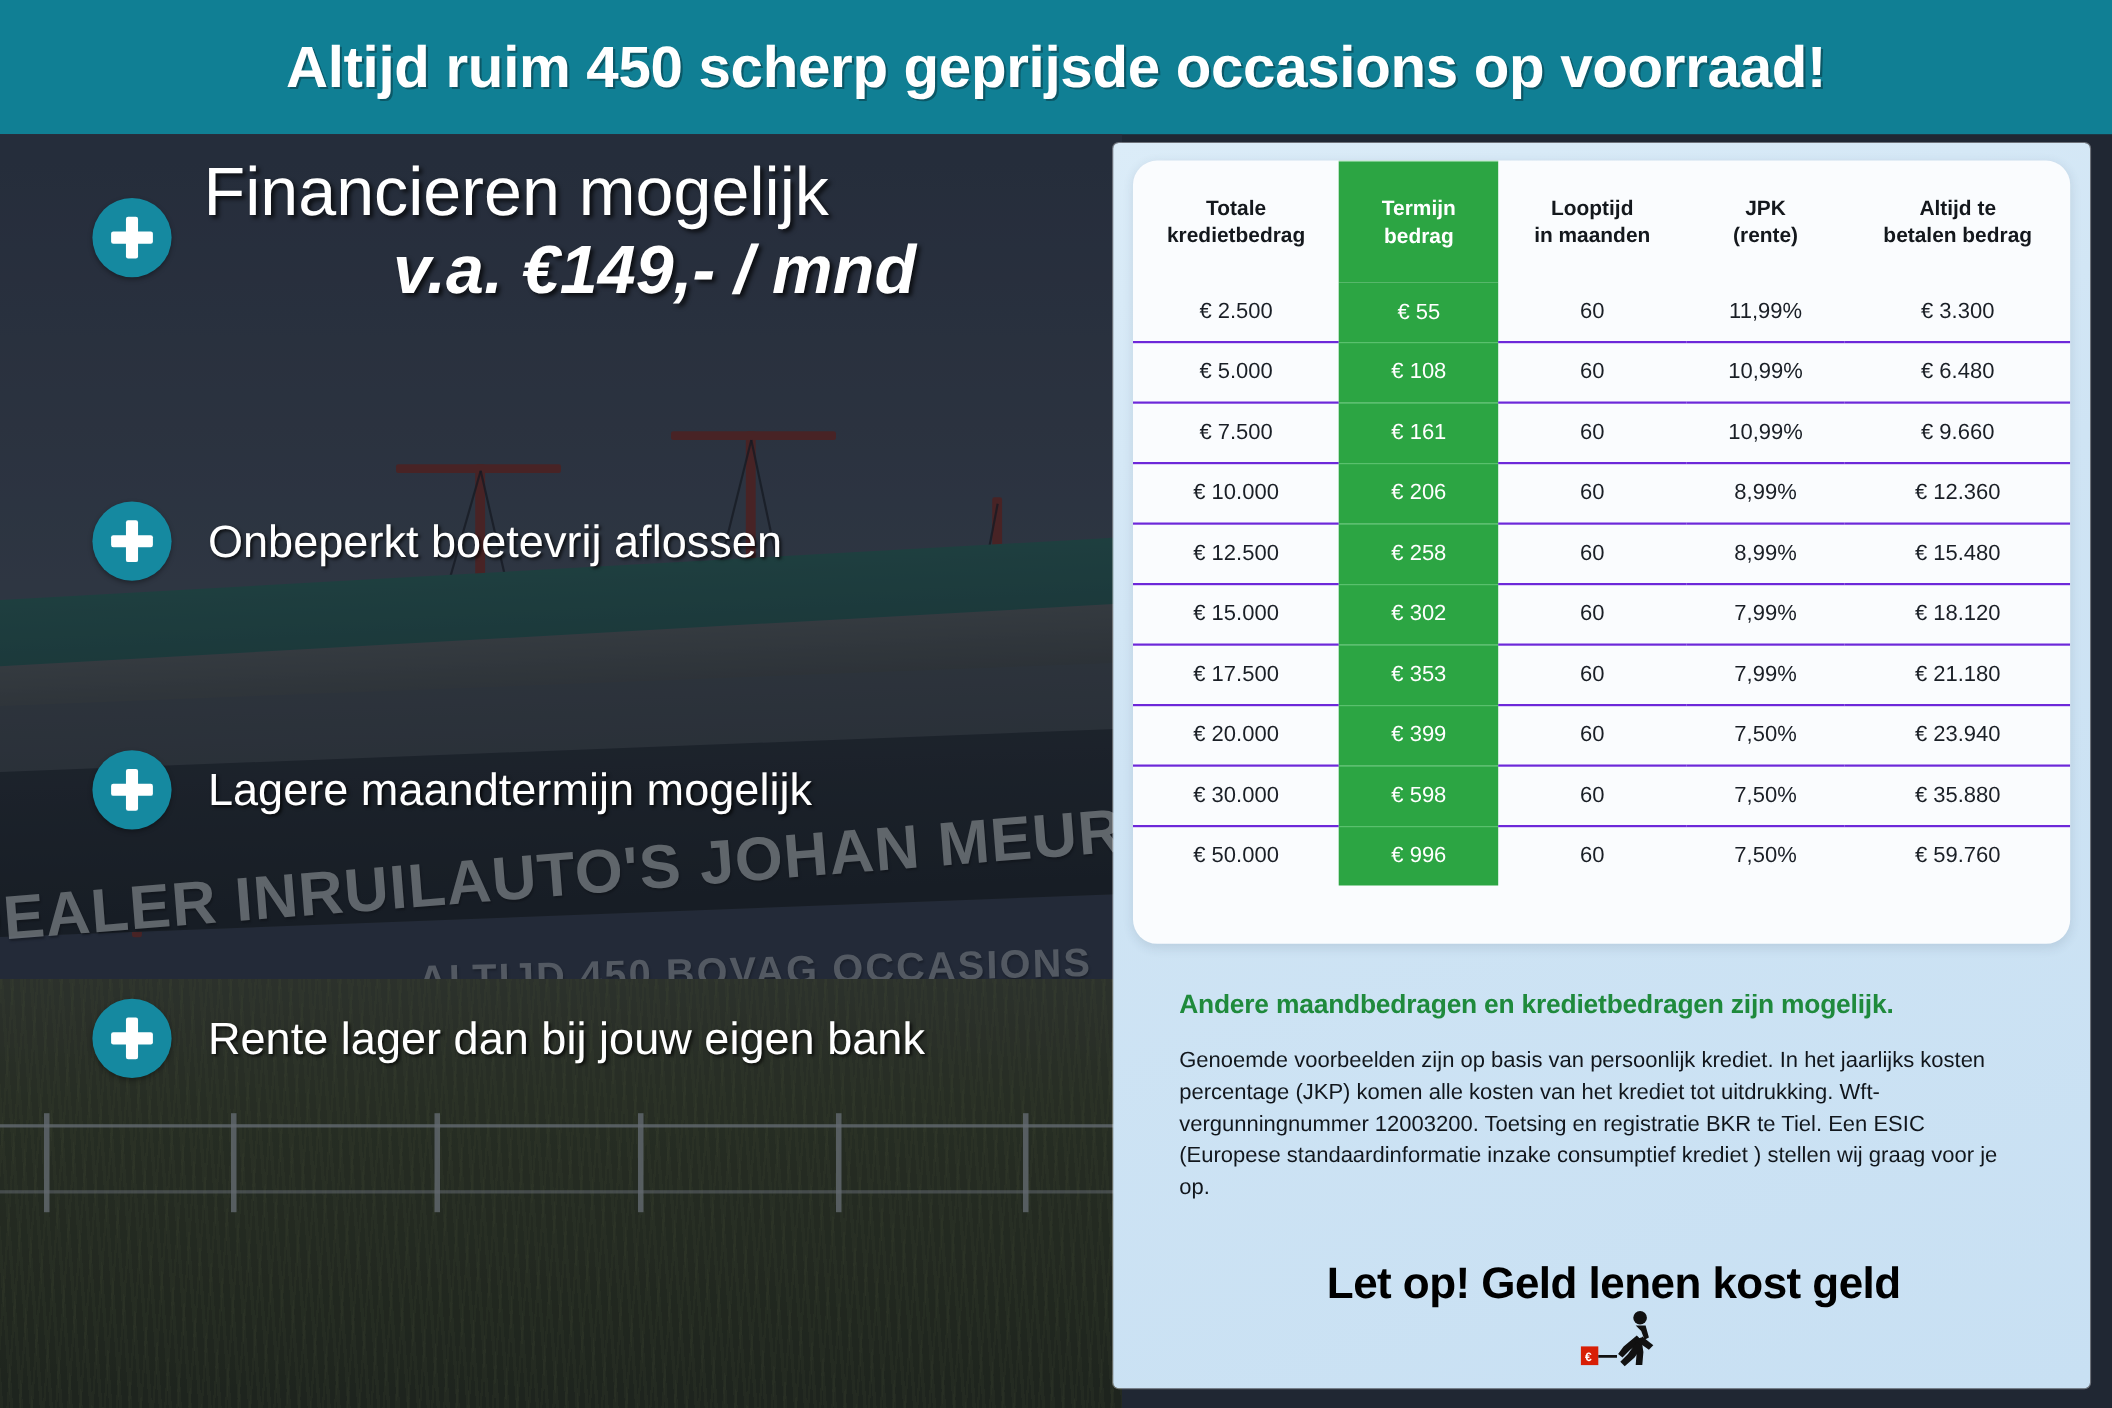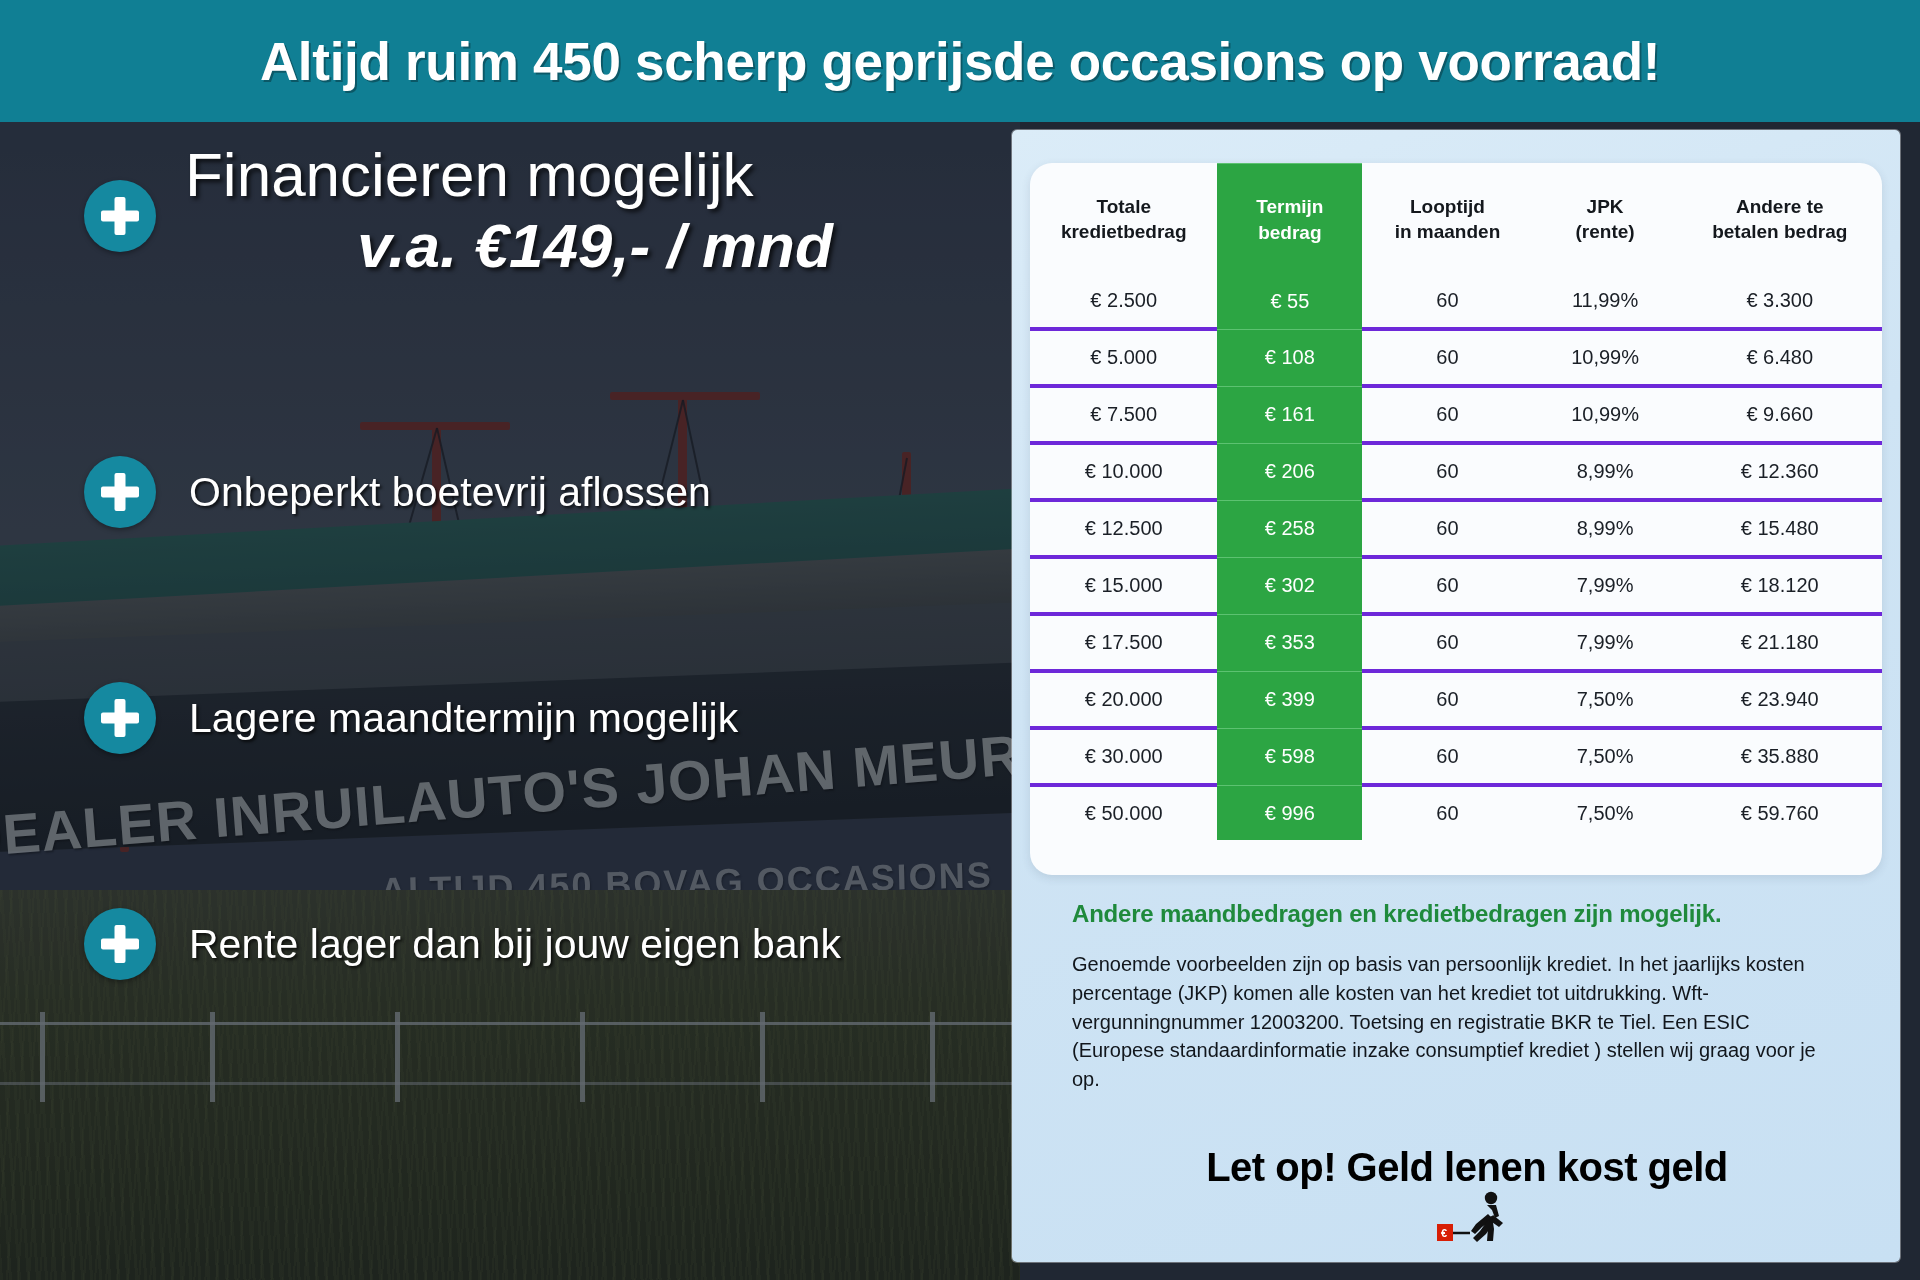--- a/index.html
+++ b/index.html
@@ -119,41 +119,41 @@
   }
 
   
   .card{
     position:absolute;left:1012px;top:130px;width:888px;height:1132px;
     background:linear-gradient(160deg,#dbecf8 0%,#cfe4f4 40%,#c8e0f3 100%);
     border-radius:5px;
     box-shadow:0 0 0 1px rgba(255,255,255,.35);
   }
   .table-card{
-    position:absolute;left:18px;top:33px;width:852px;height:712px;
+    position:absolute;left:18px;top:16px;width:852px;height:712px;
     background:#fafcfe;border-radius:22px;overflow:hidden;
     box-shadow:0 3px 10px rgba(40,60,80,.12);
   }
   table.rates{
     border-collapse:collapse;width:100%;table-layout:fixed;
     font-family:"Liberation Sans", sans-serif;
   }
   table.rates col.c1{width:22%;}
   table.rates col.c2{width:17%;}
   table.rates col.c3{width:20%;}
   table.rates col.c4{width:17%;}
   table.rates col.c5{width:24%;}
   table.rates th{
     font-size:19px;font-weight:bold;color:#14181d;
     padding:30px 4px 28px;text-align:center;line-height:1.35;
     vertical-align:middle;
   }
   table.rates td{
     font-size:20px;color:#1a1f26;text-align:center;
-    padding:15px 4px;border-top:4px solid #6d28d9;
+    padding:15px 4px;border-top:2px solid #6d28d9;
   }
   table.rates th.hl,table.rates td.hl{
     background:#2ca543;color:#ffffff;font-weight:normal;
     border-top:1px solid #5cc271;
   }
   table.rates th.hl{font-weight:bold;}
   table.rates tbody tr:first-child td{border-top:1px solid transparent;}
 
   
   .disclaim{
@@ -288,21 +288,21 @@
             </th>
             <th>
               <div>Looptijd</div>
               <div>in maanden</div>
             </th>
             <th>
               <div>JPK</div>
               <div>(rente)</div>
             </th>
             <th>
-              <div>Andere te</div>
+              <div>Altijd te</div>
               <div>betalen bedrag</div>
             </th>
           </tr>
         </thead>
         <tbody>
           <tr>
               <td>€ 2.500</td>
               <td class="hl">€ 55</td>
               <td>60</td>
               <td>11,99%</td>

